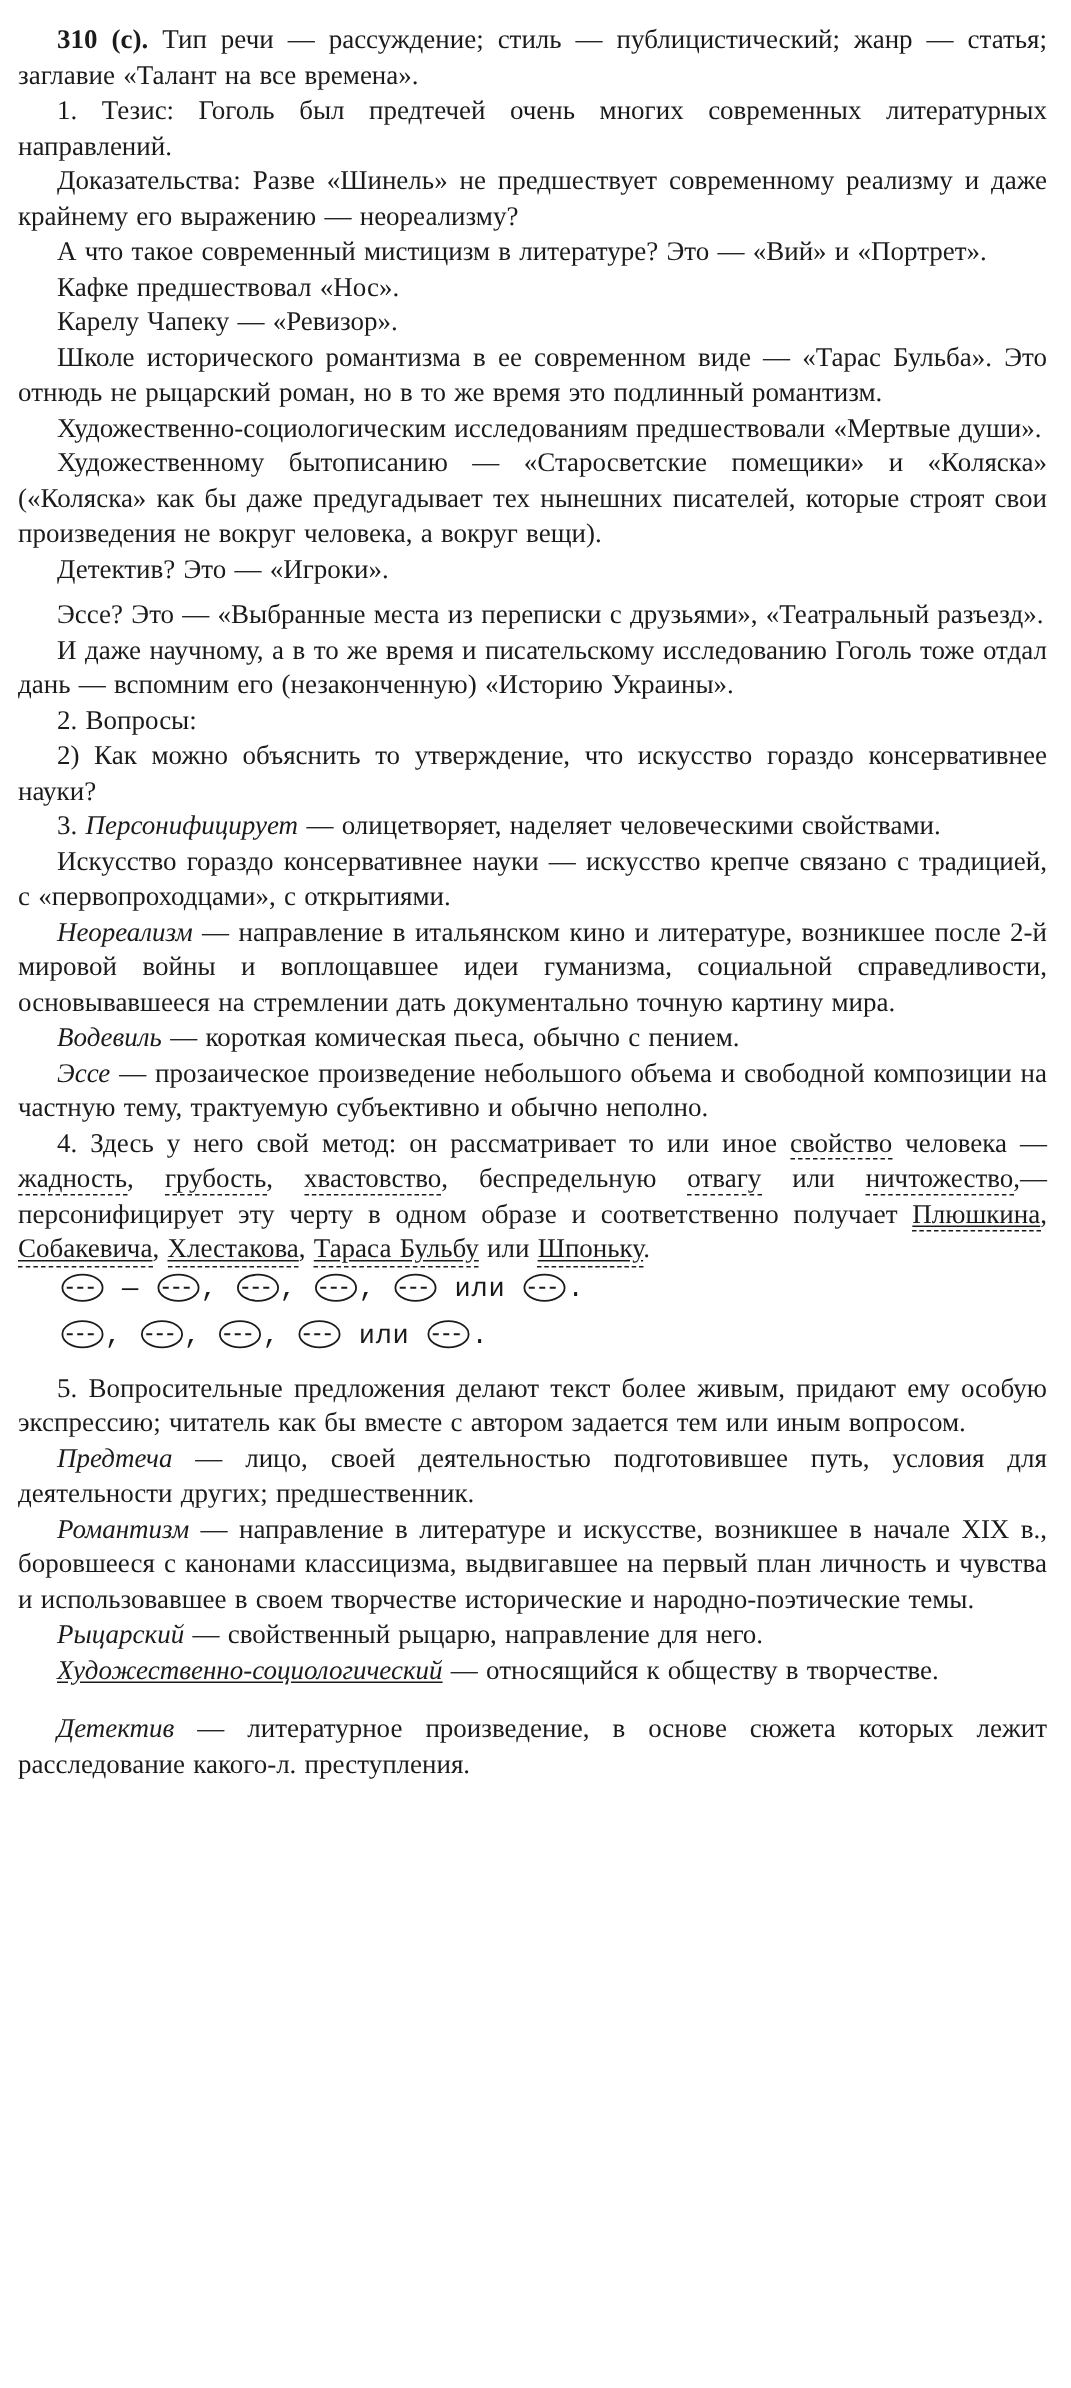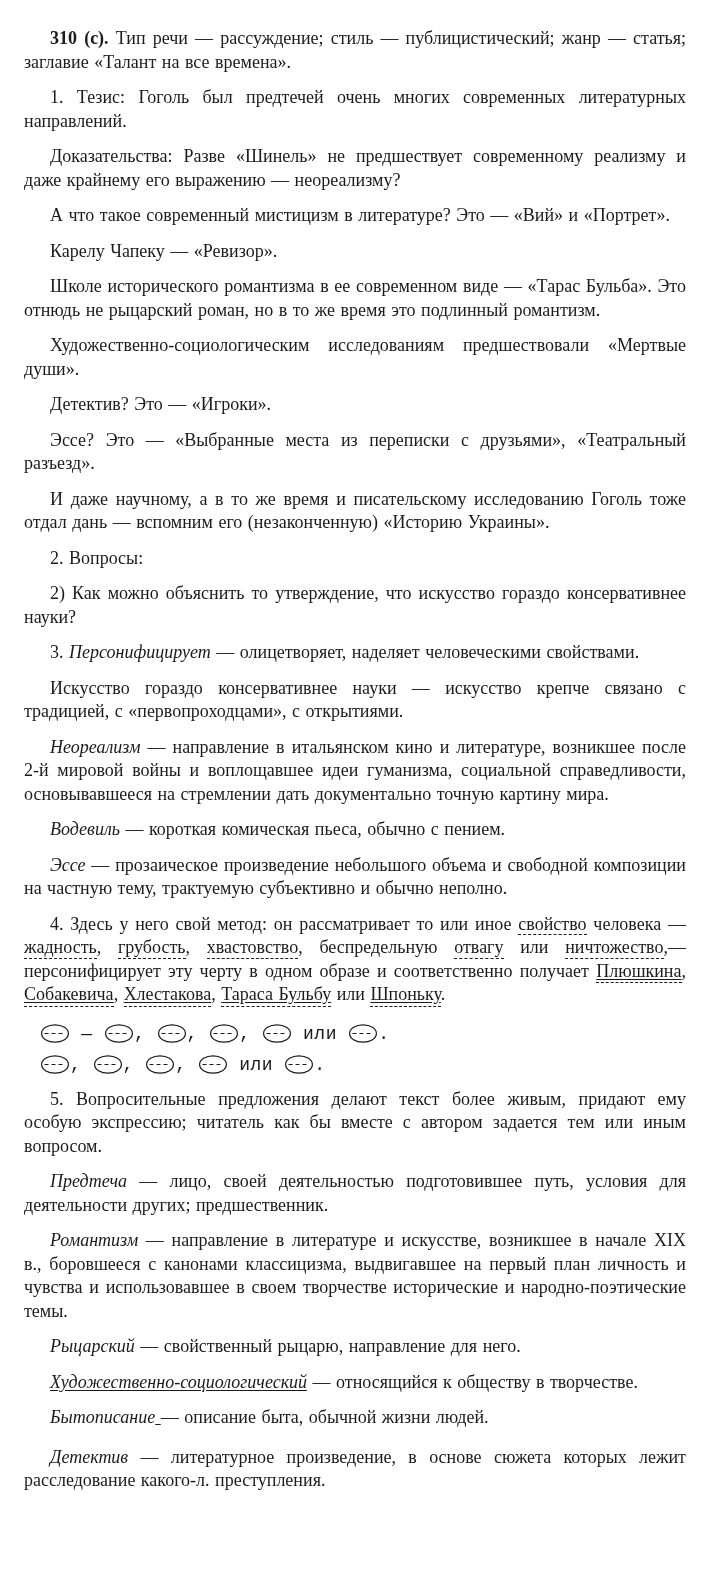--- a/index.html
+++ b/index.html
@@ -3,21 +3,21 @@
 <meta charset="utf-8">
 <style>
   html,body{margin:0;padding:0;background:#ffffff;}
   .page{
     width:714px;min-height:1592px;box-sizing:border-box;
     background:#ffffff;color:#1b1b1b;
     font-family:"Liberation Serif","DejaVu Serif",serif;
     font-size:18px;line-height:23.5px;
     padding:15px 16px 24px 12px;overflow:hidden;
   }
-  .para{margin:12px;text-indent:26px;text-align:justify;word-spacing:1px;}
+  .para{margin:0;text-indent:26px;text-align:justify;word-spacing:1px;}
   .b{font-weight:bold;}
   .i{font-style:italic;}
   .iu{font-style:italic;text-decoration:underline;text-underline-offset:2px;}
   .u{text-decoration:underline;}
   .du{border-bottom:1px dashed #1b1b1b;padding-bottom:0.5px;}
   .nu{text-decoration:underline;text-underline-offset:2px;border-bottom:1px dashed #1b1b1b;padding-bottom:1.5px;}
   .gap-sm{margin-top:7px;}
   .gap-md{margin-top:16px;}
   .scheme{margin:0;padding-left:28px;line-height:31px;white-space:nowrap;font-family:Liberation Mono, monospace;}
   .scheme .oval svg{vertical-align:-5px;}
@@ -25,23 +25,25 @@
 </style>
 </head>
 <body>
 
 <div class="page">
   <div>
       <div class="para"><span class="b">310 (с).</span><span> Тип речи — рассуждение; стиль — публицистический; жанр — статья; заглавие «Талант на все времена».</span></div>
       <div class="para"><span>1. Тезис: Гоголь был предтечей очень многих современных литературных направлений.</span></div>
       <div class="para"><span>Доказательства: Разве «Шинель» не предшествует современному реализму и даже крайнему его выражению — неореализму?</span></div>
       <div class="para"><span>А что такое современный мистицизм в литературе? Это — «Вий» и «Портрет».</span></div>
+      <div class="para"><span>Кафке предшествовал «Нос».</span></div>
       <div class="para"><span>Карелу Чапеку — «Ревизор».</span></div>
       <div class="para"><span>Школе исторического романтизма в ее современном виде — «Тарас Бульба». Это отнюдь не рыцарский роман, но в то же время это подлинный романтизм.</span></div>
       <div class="para"><span>Художественно-социологическим исследованиям предшествовали «Мертвые души».</span></div>
+      <div class="para"><span>Художественному бытописанию — «Старосветские помещики» и «Коляска» («Коляска» как бы даже предугадывает тех нынешних писателей, которые строят свои произведения не вокруг человека, а вокруг вещи).</span></div>
       <div class="para"><span>Детектив? Это — «Игроки».</span></div>
       <div class="para gap-sm"><span>Эссе? Это — «Выбранные места из переписки с друзьями», «Театральный разъезд».</span></div>
       <div class="para"><span>И даже научному, а в то же время и писательскому исследованию Гоголь тоже отдал дань — вспомним его (незаконченную) «Историю Украины».</span></div>
       <div class="para"><span>2. Вопросы:</span></div>
       <div class="para"><span>2) Как можно объяснить то утверждение, что искусство гораздо консервативнее науки?</span></div>
       <div class="para"><span>3. </span><span class="i">Персонифицирует</span><span> — олицетворяет, наделяет человеческими свойствами.</span></div>
       <div class="para"><span>Искусство гораздо консервативнее науки — искусство крепче связано с традицией, с «первопроходцами», с открытиями.</span></div>
       <div class="para"><span class="i">Неореализм</span><span> — направление в итальянском кино и литературе, возникшее после 2-й мировой войны и воплощавшее идеи гуманизма, социальной справедливости, основывавшееся на стремлении дать документально точную картину мира.</span></div>
       <div class="para"><span class="i">Водевиль</span><span> — короткая комическая пьеса, обычно с пением.</span></div>
       <div class="para"><span class="i">Эссе</span><span> — прозаическое произведение небольшого объема и свободной композиции на частную тему, трактуемую субъективно и обычно неполно.</span></div>
@@ -79,16 +81,15 @@
             <line x1="4.5" y1="10.5" x2="25.5" y2="10.5" stroke="#1b1b1b" stroke-width="1.2" stroke-dasharray="4 3"></line>
           </svg></span><span class="tok"> или </span><span class="oval"><svg width="30" height="21" viewBox="0 0 30 21">
             <ellipse cx="15" cy="10.5" rx="13.4" ry="8.7" fill="none" stroke="#1b1b1b" stroke-width="1.2"></ellipse>
             <line x1="4.5" y1="10.5" x2="25.5" y2="10.5" stroke="#1b1b1b" stroke-width="1.2" stroke-dasharray="4 3"></line>
           </svg></span><span class="tok">.</span></div>
       <div class="para gap-sm"><span>5. Вопросительные предложения делают текст более живым, придают ему особую экспрессию; читатель как бы вместе с автором задается тем или иным вопросом.</span></div>
       <div class="para"><span class="i">Предтеча</span><span> — лицо, своей деятельностью подготовившее путь, условия для деятельности других; предшественник.</span></div>
       <div class="para"><span class="i">Романтизм</span><span> — направление в литературе и искусстве, возникшее в начале XIX в., боровшееся с канонами классицизма, выдвигавшее на первый план личность и чувства и использовавшее в своем творчестве исторические и народно-поэтические темы.</span></div>
       <div class="para"><span class="i">Рыцарский</span><span> — свойственный рыцарю, направление для него.</span></div>
       <div class="para"><span class="iu">Художественно-социологический</span><span> — относящийся к обществу в творчестве.</span></div>
-      <div class="para"><span class="i">Бытописание</span><span class="u">&nbsp;</span><span>— описание быта, обычной жизни людей.</span></div>
       <div class="para gap-md"><span class="i">Детектив</span><span> — литературное произведение, в основе сюжета которых лежит расследование какого-л. преступления.</span></div>
     </div>
 </div>
 
 </body></html>

